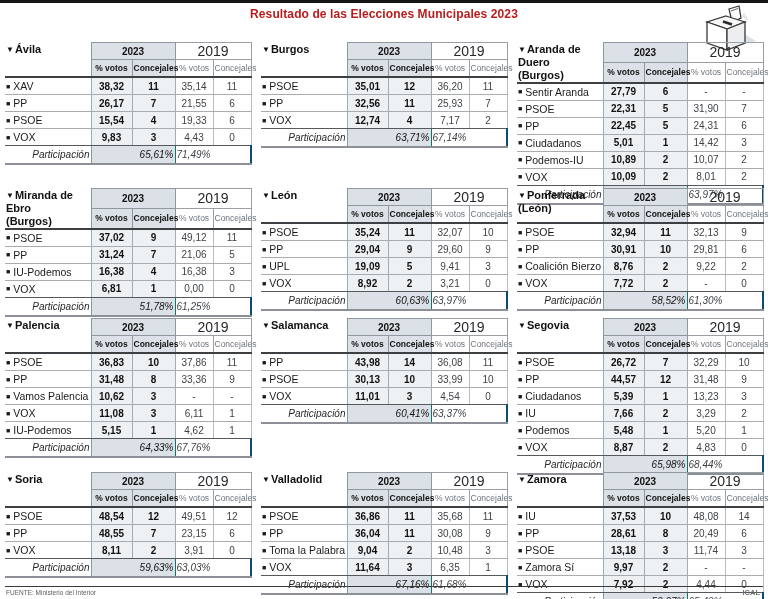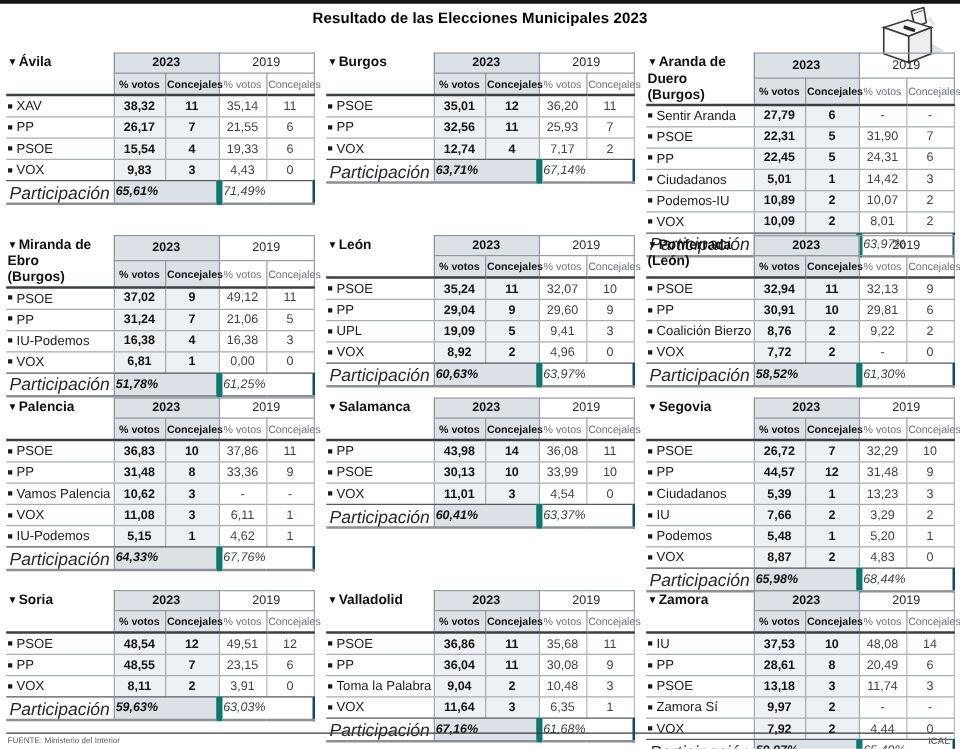--- a/index.html
+++ b/index.html
@@ -3,21 +3,21 @@
 <meta charset="utf-8">
 <style>
   html,body { margin:0; padding:0; }
   body {
     width:768px; height:599px; background:#ffffff; position:relative;
     font-family:"Liberation Sans", sans-serif; color:#111; overflow:hidden;
   }
   .topbar { position:absolute; top:0; left:0; width:768px; height:3px; background:#141414; }
   .page-title {
     position:absolute; top:7px; left:0; width:768px; text-align:center;
-    font-size:12px; font-weight:bold; margin:0; color:#000000; letter-spacing:0.1px;
+    font-size:12px; font-weight:bold; margin:0; color:#b91c1c; letter-spacing:0.1px;
   }
   .ballot-icon { position:absolute; top:5px; right:10px; }
 
   #tables-grid {
     position:absolute; top:42px; left:5px; width:758px;
     display:grid; grid-template-columns:246px 246px 246px; column-gap:10px;
     grid-template-rows:146px 130px 154px auto; align-items:start;
   }
 
   table.city-table { border-collapse:collapse; width:246px; table-layout:fixed; }
@@ -25,40 +25,40 @@
 
   .lbl-h {
     vertical-align:top; text-align:left; font-weight:bold; font-size:11px;
     line-height:13px; padding-top:2px; border-bottom:2px solid #3c4043;
   }
   .tri { font-size:8px; vertical-align:1px; margin-right:1px; }
   .region-line { font-weight:bold; }
 
   .g23 { background:#dce1e7; border:1px solid #8f979f; border-bottom:1px solid #8f979f;
          font-size:10px; font-weight:bold; height:15px; text-align:center; }
-  .g19 { border:1px solid #9aa0a6; font-weight:normal; color:#26292c; font-size:10px;
+  .g19 { border:1px solid #9aa0a6; font-weight:normal; color:#26292c; font-size:14px;
          height:15px; text-align:center; }
   .s23 { background:#dce1e7; border:1px solid #8f979f; border-bottom:2px solid #3c4043;
          font-size:8.5px; font-weight:bold; height:16px; text-align:center; }
   .s19 { border:1px solid #9aa0a6; border-bottom:2px solid #3c4043; color:#6e757c;
          font-weight:normal; font-size:8.5px; height:16px; text-align:center; }
 
   tbody td { height:16px; border-bottom:1px solid #a8adb2; font-size:10px; }
   tbody tr:last-child td { border-bottom:1.5px solid #55585c; }
   .party { text-align:left; padding-left:2px; font-size:10.5px; color:#1a1a1a; white-space:nowrap; }
   .bullet { font-size:7px; vertical-align:1.5px; margin-right:3px; }
   .v23 { background:#eef1f4; font-weight:bold; text-align:center;
          border-left:1px solid #a3aab1; border-right:1px solid #a3aab1; color:#111; }
   .v19 { color:#3f4347; text-align:center;
          border-left:1px solid #b7bcc1; border-right:1px solid #b7bcc1; }
 
   .part-row td { height:17px; font-style:italic; border-bottom:2.5px solid #8c9096; }
-  .plbl { padding-left:8px; font-size:14px; color:#26292c; text-align:center;margin-top:44px; }
-  .p23 { background:#dce1e7; font-weight:bold; text-align:left;
-         border-left:1px solid #8f979f; border-right:5px solid #0f766e; font-size:10px; color:#111; }
+  .plbl { padding-left:8px; font-size:10px; color:#26292c; text-align:right;margin-top:44px; }
+  .p23 { background:#dce1e7; font-weight:normal; text-align:right;
+         border-left:1px solid #8f979f; border-right:1px solid #0f766e; font-size:10px; color:#111; }
   .p19 { text-align:left; color:#3f4347; border-right:2px solid #0c4a6e; font-size:10px; }
 
   .footer-rule { position:absolute; left:5px; top:586px; width:758px; border-top:1px solid #3a3a3a; }
   .footer-source { position:absolute; left:6px; top:589px; font-size:6.5px; color:#5c6064; }
   .footer-credit { position:absolute; right:8px; top:588px; font-size:7.5px; font-weight:bold; color:#6b6f73; }
 </style>
 </head>
 <body>
 
 <div class="topbar"></div>
@@ -359,21 +359,21 @@
           <td class="party"><span class="bullet">■</span>UPL</td>
           <td class="v23">19,09</td>
           <td class="v23">5</td>
           <td class="v19">9,41</td>
           <td class="v19">3</td>
         </tr>
         <tr>
           <td class="party"><span class="bullet">■</span>VOX</td>
           <td class="v23">8,92</td>
           <td class="v23">2</td>
-          <td class="v19">4,96</td>
+          <td class="v19">3,21</td>
           <td class="v19">0</td>
         </tr>
       </tbody>
       <tfoot>
         <tr class="part-row">
           <td class="plbl">Participación</td>
           <td class="p23" colspan="2">60,63%</td>
           <td class="p19" colspan="2">63,97%</td>
         </tr>
       </tfoot>

